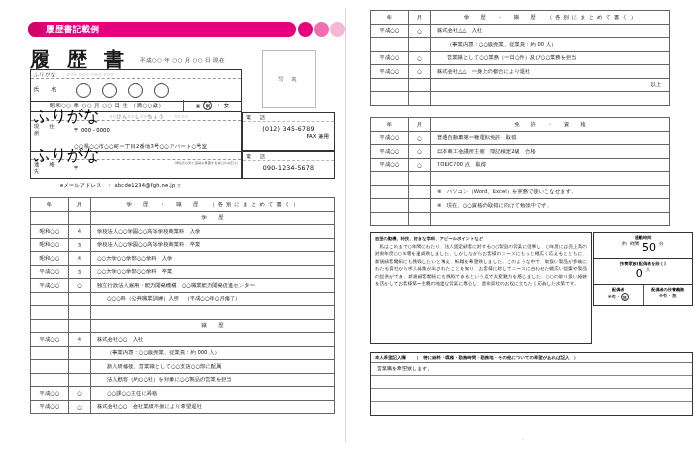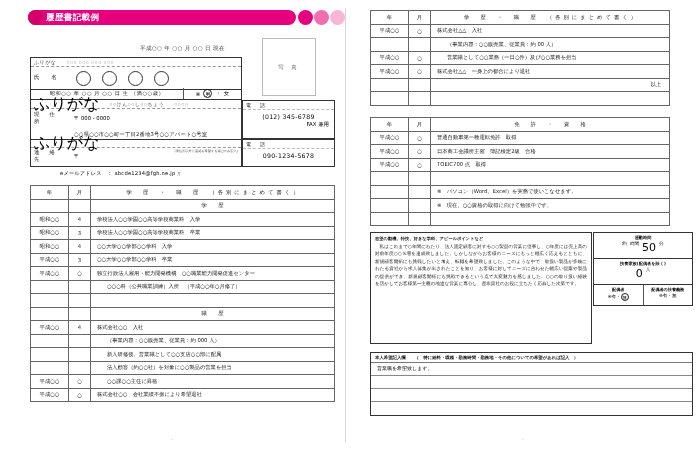--- a/index.html
+++ b/index.html
@@ -11,21 +11,21 @@
   }
   .sheet { position: relative; width: 700px; height: 450px; background:#fff; }
 
   
   .page-divider {
     position: absolute; left: 345px; top: 8px;
     width: 1px; height: 434px; background: #d8d8d8;
   }
 
   
-  .page-left { position: absolute; left: 0; top: 0; width: 345px; height: 318px; }
+  .page-left { position: absolute; left: 0; top: 12px; width: 345px; height: 318px; }
   .page-right { position: absolute; left: 346px; top: 0; width: 354px; height: 450px; }
 
   
   .banner {
     position: absolute; left: 28px; top: 10px;
     width: 268px; height: 15px;
     background: #e6007e;
     border-radius: 8px;
     display: flex; align-items: center;
   }
@@ -207,20 +207,21 @@
   <div class="page-left">
 
     <div class="banner">
       <span class="banner-text">履歴書記載例</span>
     </div>
     <div class="banner-dot-lead"></div>
     <div class="dot d1"></div>
     <div class="dot d2"></div>
     <div class="dot d3"></div>
 
+    <div class="rirekisho-title">履 歴 書</div>
     <div class="title-date">平成○○ 年 ○○ 月 ○○ 日  現在</div>
 
     <div class="photo-box">
       <span class="photo-text">写 真</span>
     </div>
 
     <div class="name-block">
       <div class="row-furigana">
         <span class="f-label">ふりがな</span>
         <span class="f-kana">○○○    ○○○    ○○○    ○○○</span>

